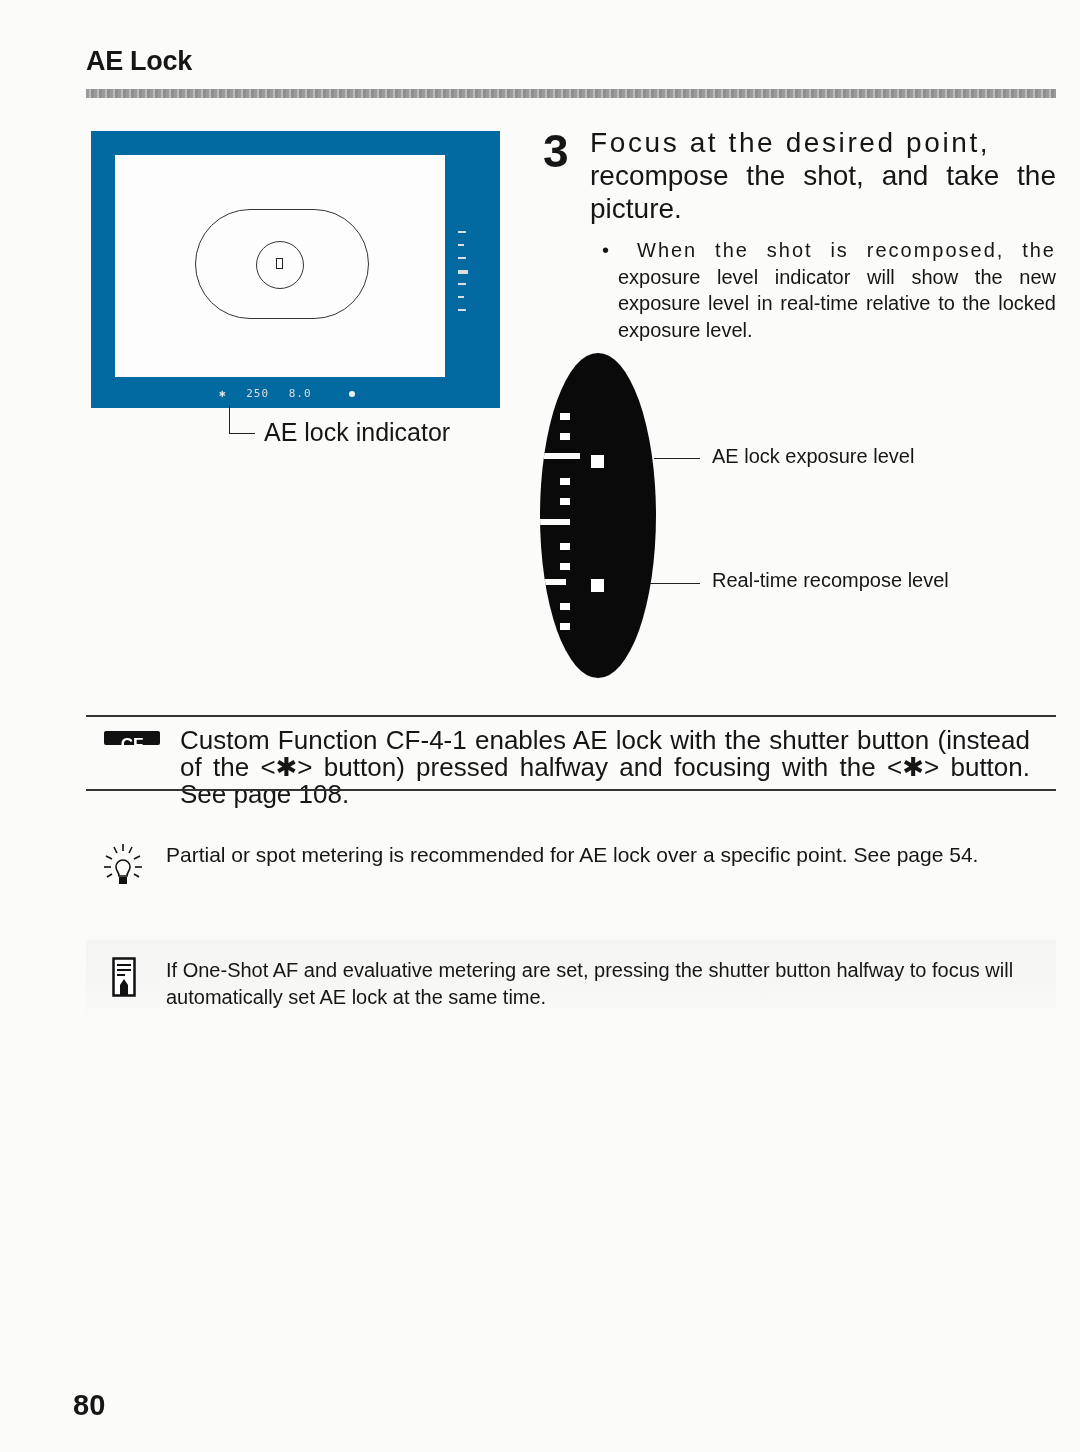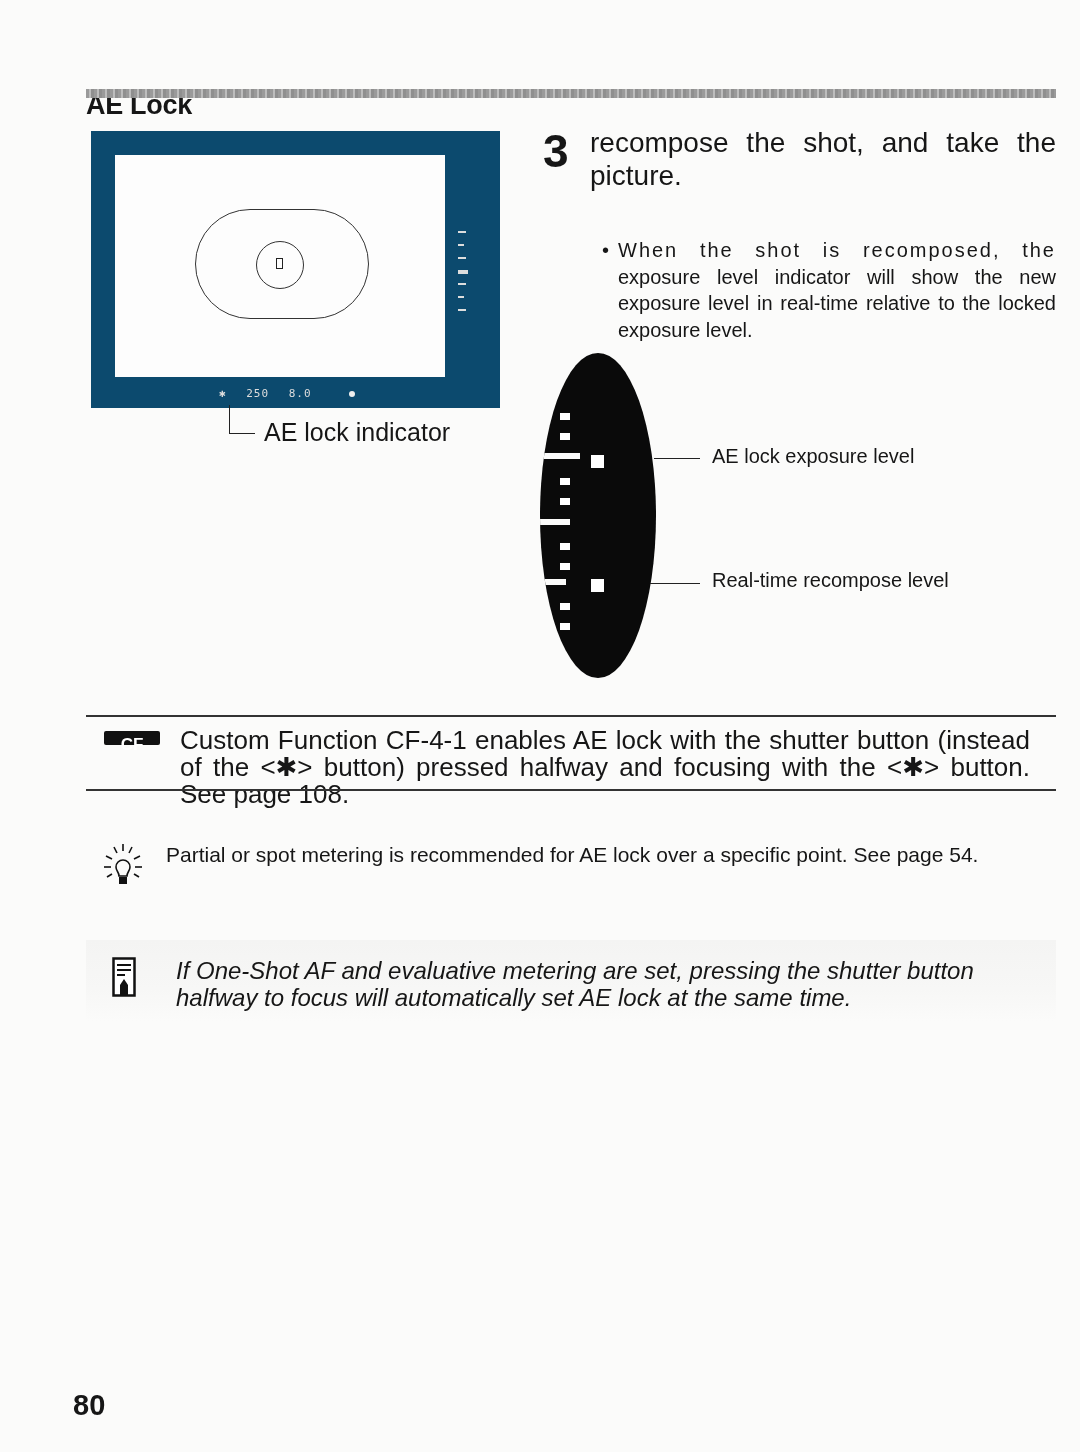--- a/index.html
+++ b/index.html
@@ -1,63 +1,63 @@
 <!DOCTYPE html>
 <html><head>
   <meta charset="utf-8">
   <style>
     html, body { margin: 0; padding: 0; }
     body {
       width: 1080px; height: 1452px; background: #fbfbfa; position: relative;
       font-family: "Liberation Sans", sans-serif; color: #161616; overflow: hidden;
     }
     .abs { position: absolute; }
-    .section-title { left: 86px; top: 46px; font-size: 27px; font-weight: bold; letter-spacing: -0.3px; margin-top: 44px; }
+    .section-title { left: 86px; top: 46px; font-size: 27px; font-weight: bold; letter-spacing: -0.3px; }
     .title-rule {
       left: 86px; top: 89px; width: 970px; height: 9px;
       background: repeating-linear-gradient(90deg, #9a9a9a 0 3px, #bdbdbd 3px 5px, #8f8f8f 5px 8px);
     }
     
-    .vf { left: 91px; top: 131px; width: 409px; height: 277px; background: #0c4a6e; }
+    .vf { left: 91px; top: 131px; width: 409px; height: 277px; background: #0369a1; }
     .vf-screen { left: 24px; top: 24px; width: 330px; height: 222px; background: #fdfdfd; }
     .vf-oval { left: 80px; top: 54px; width: 174px; height: 110px; border: 1px solid #333; border-radius: 55px; box-sizing: border-box; }
     .vf-circle { left: 141px; top: 86px; width: 48px; height: 48px; border: 1px solid #333; border-radius: 50%; box-sizing: border-box; }
     .vf-af { left: 161px; top: 103px; width: 7px; height: 11px; border: 1.5px solid #222; box-sizing: border-box; }
     .vf-scale { left: 367px; top: 100px; width: 8px; height: 95px; }
     .vf-scale .t { position: absolute; left: 0; width: 8px; height: 2px; background: #ddd; }
     .vf-info { left: 128px; top: 256px; color: #ddd; font-family: "DejaVu Sans Mono", monospace; font-size: 11px; letter-spacing: 1px; }
     .vf-info span { margin-right: 12px; }
     .vf-dot { display: inline-block; width: 6px; height: 6px; background: #eee; border-radius: 50%; vertical-align: middle; margin-left: 18px; }
     .leader-v { left: 229px; top: 405px; width: 1px; height: 29px; background: #222; }
     .leader-h { left: 229px; top: 433px; width: 26px; height: 1px; background: #222; }
     .ae-indicator-label { left: 264px; top: 418px; font-size: 25px; }
     
     .step-num { left: 543px; top: 128px; font-size: 46px; font-weight: bold; line-height: 1; }
     .step-text { left: 590px; top: 126px; width: 466px; font-size: 28px; line-height: 33px; text-align: justify; }
     .step-text .first { letter-spacing: 2.6px; display: block; }
     .bullet { left: 602px; top: 237px; width: 454px; font-size: 20px; line-height: 26.5px; }
     .bullet .dot { position: absolute; left: 0; top: 0; }
     .bullet .txt { margin-left: 16px; text-align: justify; display: block; }
-    .bullet .first { letter-spacing: 2px; }
+    .bullet .first { letter-spacing: 2px; margin-left: 19px; }
     
     .ellipse { left: 540px; top: 353px; width: 116px; height: 325px; border-radius: 50%; background: #0a0a0a; overflow: hidden; }
     .ellipse .sq { position: absolute; width: 10px; height: 7px; background: #fff; left: 20px; }
     .ellipse .bar { position: absolute; height: 6px; background: #fbfbfa; left: 0; }
     .ellipse .mk { position: absolute; width: 13px; height: 13px; background: #fff; left: 51px; }
     .callout-line { height: 1px; background: #222; }
     .callout-label { font-size: 20px; }
     
     .rule { left: 86px; width: 970px; height: 2px; background: #333; }
     .cf-badge { left: 104px; top: 731px; width: 56px; height: 14px; background: #111; border-radius: 2px; color: #fff; font-weight: bold; font-size: 17px; text-align: center; line-height: 27px; }
     .cf-text { left: 180px; top: 727px; width: 850px; font-size: 26px; line-height: 27px; text-align: justify; }
     .tip-icon { left: 100px; top: 842px; width: 46px; height: 46px; }
     .tip-text { left: 166px; top: 841px; width: 870px; font-size: 21px; line-height: 27px; }
     .note-icon { left: 112px; top: 957px; width: 24px; height: 40px; }
     .note-band { left: 86px; top: 940px; width: 970px; height: 82px; background: linear-gradient(180deg, #f4f4f3, #f7f7f6 60%, #fbfbfa); }
-    .note-text { left: 176px; top: 957px; width: 880px; font-size: 24px; line-height: 27px; font-style: italic; }
+    .note-text { left: 166px; top: 957px; width: 880px; font-size: 20px; line-height: 27px; }
     .page-num { left: 48px; top: 1389px; font-size: 29px; font-weight: bold; margin-left: 25px; }
   </style>
 </head>
 <body>
 
 <div class="abs section-title">AE Lock</div>
 <div class="abs title-rule"></div>
 
 <div class="abs vf">
   <div class="abs vf-screen">
@@ -80,20 +80,21 @@
     <span>8.0</span>
     <span class="vf-dot"></span>
   </div>
 </div>
 <div class="abs leader-v"></div>
 <div class="abs leader-h"></div>
 <div class="abs ae-indicator-label">AE lock indicator</div>
 
 <div class="abs step-num">3</div>
 <div class="abs step-text">
+  <span class="first">Focus at the desired point,</span>
   <span>recompose the shot, and take the picture.</span>
 </div>
 <div class="abs bullet">
   <span class="dot">•</span>
   <span class="txt">
     <span class="first">When the shot is recomposed, the</span>
     <span>exposure level indicator will show the new exposure level in real-time relative to the locked exposure level.</span>
   </span>
 </div>
 

